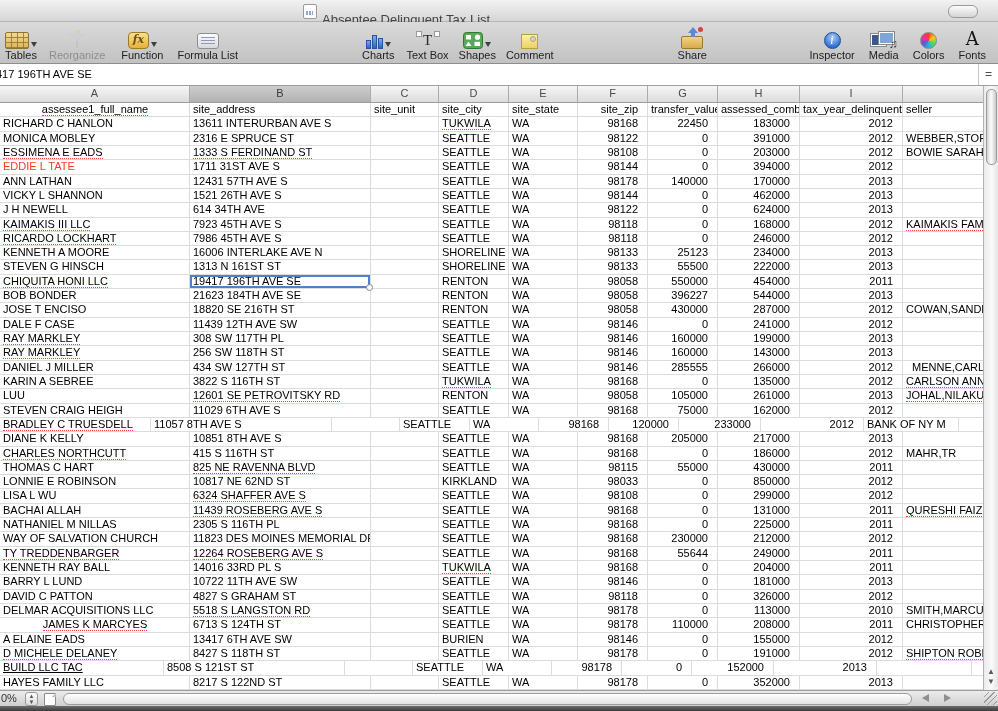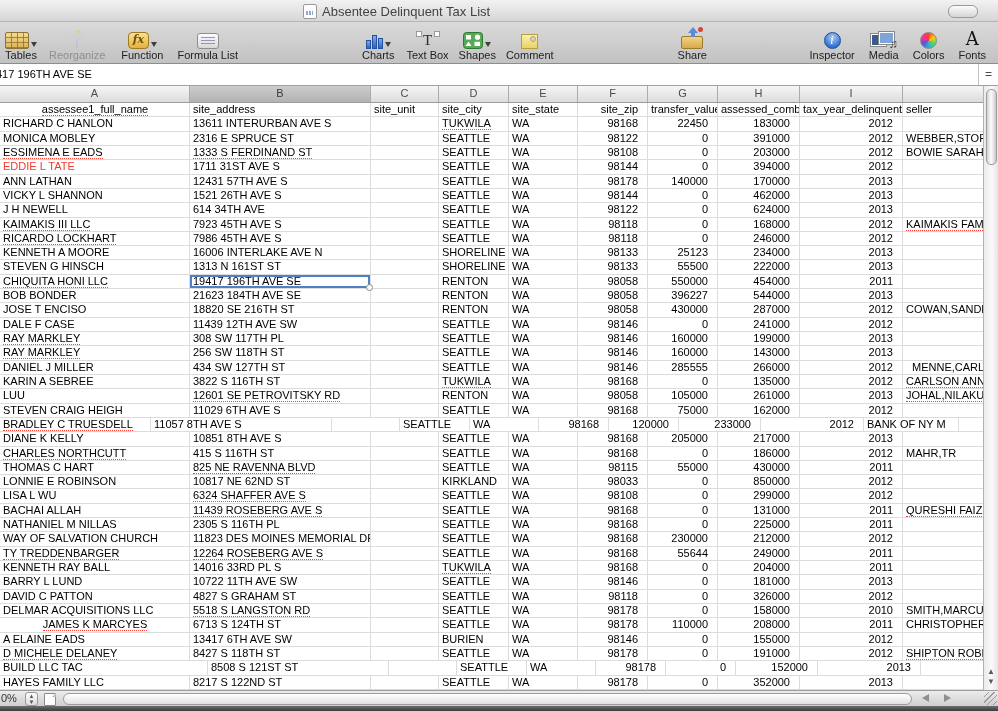--- a/index.html
+++ b/index.html
@@ -5,21 +5,21 @@
   html,body{margin:0;padding:0;}
   body{width:998px;height:711px;position:relative;overflow:hidden;background:#fff;
        font-family:"Liberation Sans",sans-serif;-webkit-font-smoothing:antialiased;}
   
   .titlebar{position:absolute;top:0;left:0;right:0;height:22px;
     background:linear-gradient(#f2f2f2,#d6d6d6);border-bottom:1px solid #b5b5b5;box-sizing:border-box;}
   .doc-icon{position:absolute;left:303px;top:4px;width:12px;height:13px;background:#fdfdfd;
     border:1px solid #9a9a9a;border-radius:2px;}
   .doc-icon:before{content:"";position:absolute;left:2px;top:6px;width:7px;height:4px;
     background:repeating-linear-gradient(to right,#8fa8cc 0 1.5px,transparent 1.5px 3px);}
-  .win-title{position:absolute;left:322px;top:4px;font-size:13px;color:#434343;}
+  .win-title{position:absolute;left:322px;top:12px;font-size:13px;color:#434343;}
   .pill-btn{position:absolute;right:20px;top:5px;width:28px;height:11px;border-radius:6px;
     border:1px solid #9a9a9a;background:linear-gradient(#fcfcfc,#d5d5d5);}
   
   .toolbar{position:absolute;top:22px;left:0;right:0;height:42px;box-sizing:border-box;
     background:linear-gradient(#dadada,#c2c2c2);border-bottom:1px solid #8d8d8d;
     display:flex;align-items:flex-start;padding-top:2px;}
   .tb{display:flex;flex-direction:column;align-items:center;font-size:11px;color:#222;flex:none;}
   .tb .ic{height:25px;display:flex;align-items:flex-end;gap:2px;}
   .tb .lbl{line-height:13px;white-space:nowrap;}
   .tb.disabled .lbl{color:#8e8e8e;}
@@ -695,21 +695,21 @@
       <div class="cell" style="width: 95px;"><span></span></div>
     </div>
     <div class="row">
       <div class="cell" style="width: 190px;"><span>DELMAR ACQUISITIONS LLC</span></div>
       <div class="cell" style="width: 181px;"><span class="sp">5518 S LANGSTON RD</span></div>
       <div class="cell" style="width: 68px;"><span></span></div>
       <div class="cell" style="width: 70px;"><span>SEATTLE</span></div>
       <div class="cell" style="width: 69px;"><span>WA</span></div>
       <div class="cell num" style="width: 70px;"><span>98178</span></div>
       <div class="cell num" style="width: 70px;"><span>0</span></div>
-      <div class="cell num" style="width: 82px;"><span>158000</span></div>
+      <div class="cell num" style="width: 82px;"><span>113000</span></div>
       <div class="cell num" style="width: 103px;"><span>2010</span></div>
       <div class="cell" style="width: 95px;"><span>SMITH,MARCUS</span></div>
     </div>
     <div class="row">
       <div class="cell" style="width: 190px; text-align: center;"><span class="sp">JAMES K MARCYES</span></div>
       <div class="cell" style="width: 181px;"><span>6713 S 124TH ST</span></div>
       <div class="cell" style="width: 68px;"><span></span></div>
       <div class="cell" style="width: 70px;"><span>SEATTLE</span></div>
       <div class="cell" style="width: 69px;"><span>WA</span></div>
       <div class="cell num" style="width: 70px;"><span>98178</span></div>
@@ -736,21 +736,21 @@
       <div class="cell" style="width: 68px;"><span></span></div>
       <div class="cell" style="width: 70px;"><span>SEATTLE</span></div>
       <div class="cell" style="width: 69px;"><span>WA</span></div>
       <div class="cell num" style="width: 70px;"><span>98178</span></div>
       <div class="cell num" style="width: 70px;"><span>0</span></div>
       <div class="cell num" style="width: 82px;"><span>191000</span></div>
       <div class="cell num" style="width: 103px;"><span>2012</span></div>
       <div class="cell" style="width: 95px;"><span class="sp">SHIPTON ROBE</span></div>
     </div>
     <div class="row">
-      <div class="cell" style="width: 208px;"><span>BUILD LLC TAC</span></div>
+      <div class="cell" style="width: 164px; text-decoration: underline;"><span>BUILD LLC TAC</span></div>
       <div class="cell" style="width: 181px;"><span>8508 S 121ST ST</span></div>
       <div class="cell" style="width: 68px;"><span></span></div>
       <div class="cell" style="width: 70px;"><span>SEATTLE</span></div>
       <div class="cell" style="width: 69px;"><span>WA</span></div>
       <div class="cell num" style="width: 70px;"><span>98178</span></div>
       <div class="cell num" style="width: 70px;"><span>0</span></div>
       <div class="cell num" style="width: 82px;"><span>152000</span></div>
       <div class="cell num" style="width: 103px;"><span>2013</span></div>
       <div class="cell" style="width: 95px;"><span></span></div>
     </div>

